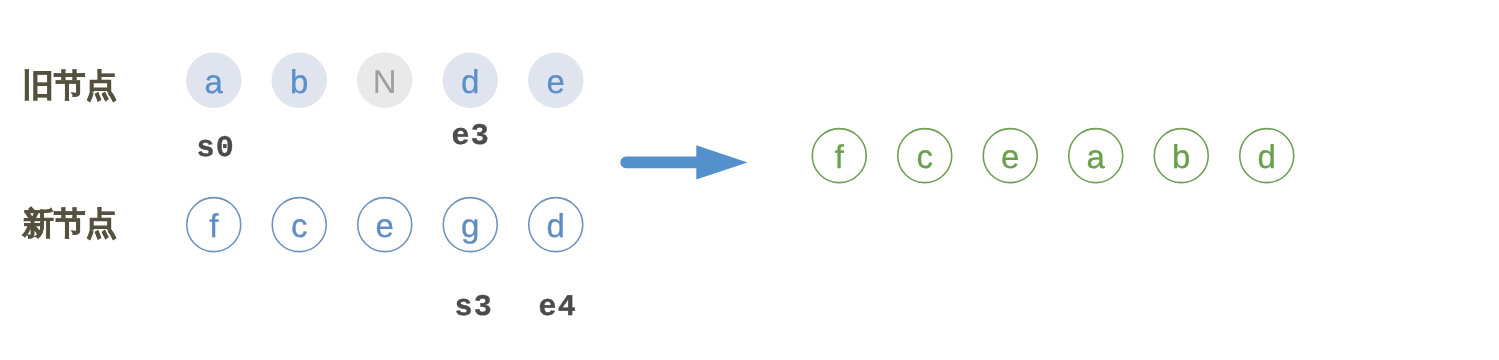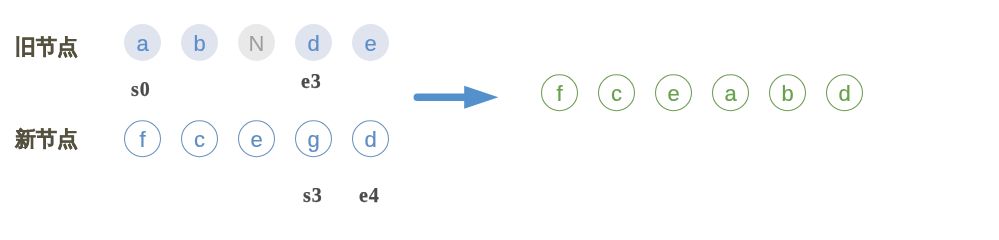--- a/index.html
+++ b/index.html
@@ -11,21 +11,21 @@
   body {
     width: 999px;
     height: 239px;
     position: relative;
     overflow: hidden;
     font-family: "Liberation Sans", sans-serif;
     -webkit-font-smoothing: antialiased;
   }
   .stage {
     position: absolute;
-    left: 0; top: 0;
+    left: 0; top: 11px;
     width: 999px; height: 178px;
   }
 
   
   .row-label {
     position: absolute;
     font-family: "Liberation Sans", sans-serif;
     font-size: 21px;
     font-weight: 700;
     letter-spacing: 0px;
@@ -67,21 +67,21 @@
   }
   .node span { position: relative; }
 
   .row-old .node  { top: 24px; }
   .row-new .node  { top: 120px; }
   .row-res .node  { top: 74px; }
 
   
   .ptr {
     position: absolute;
-    font-family: Liberation Serif, serif;
+    font-family: Liberation Mono, monospace;
     font-size: 20px;
     font-weight: 700;
     letter-spacing: 0.9px;
     color: #4b4b4b;
     -webkit-text-stroke: 0.25px #4b4b4b;
     white-space: nowrap;
     line-height: 20px;
     transform: translateZ(0);
   }
 

